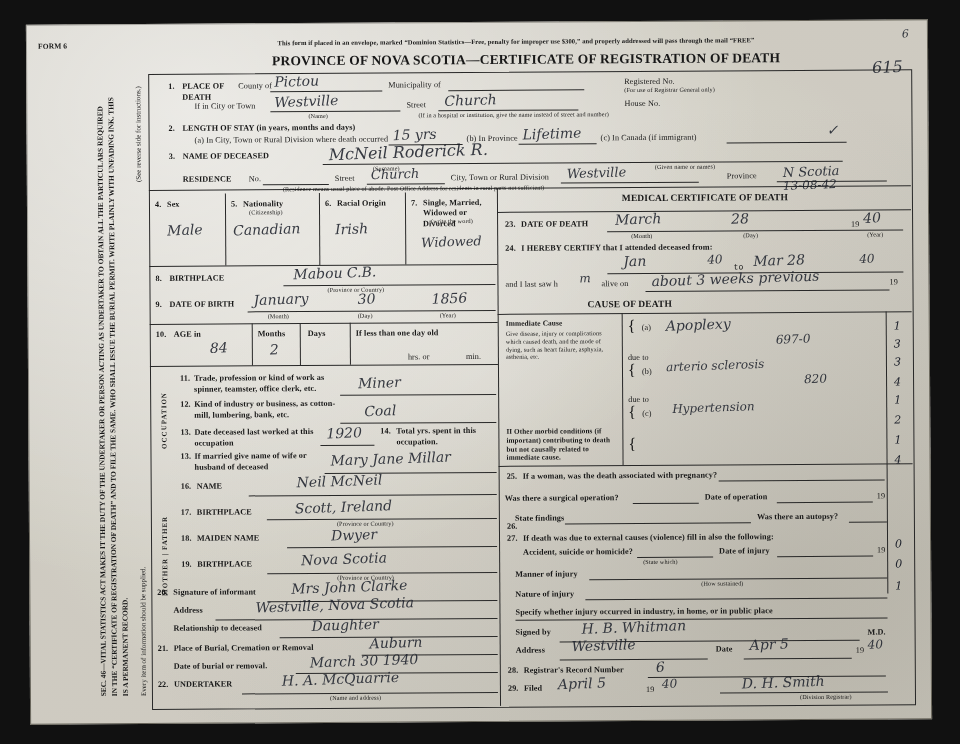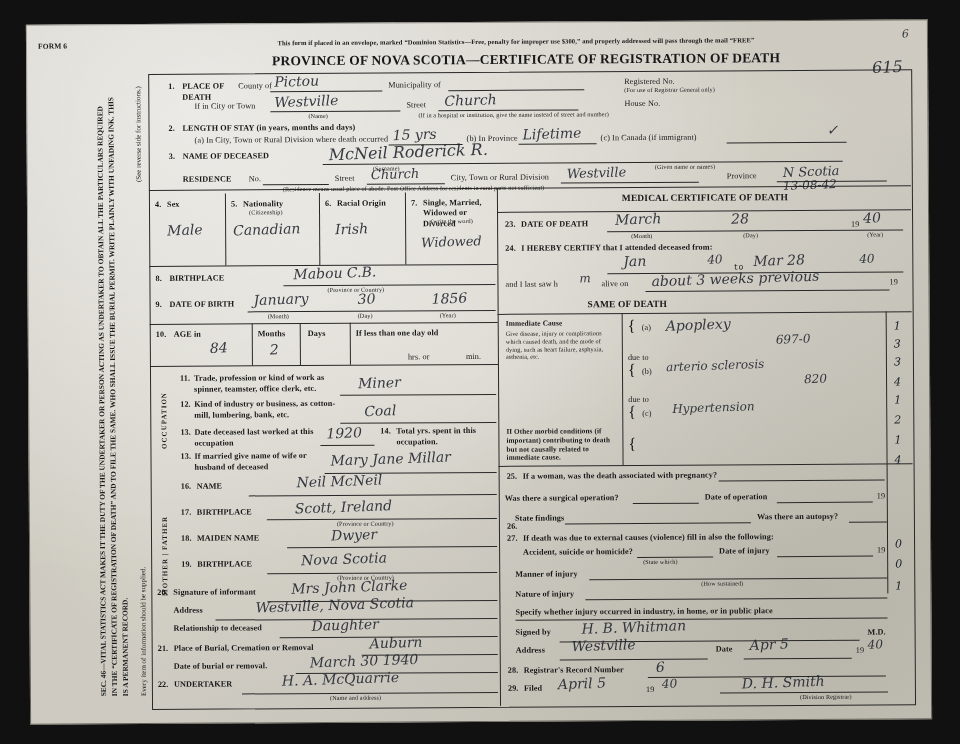--- a/index.html
+++ b/index.html
@@ -293,21 +293,21 @@
     <div class="hand" style="left:726px;top:232px;">Mar 28</div>
     <div class="hand sm2" style="left:832px;top:232px;">40</div>
     <div class="line" style="left:580px;top:252px;width:296px;"></div>
     <div class="t" style="left:478px;top:258px;">and I last saw h</div>
     <div class="hand sm2" style="left:552px;top:250px;">m</div>
     <div class="t" style="left:574px;top:258px;">alive on</div>
     <div class="hand" style="left:624px;top:250px;">about 3 weeks previous</div>
     <div class="t" style="left:862px;top:258px;">19</div>
     <div class="line" style="left:618px;top:270px;width:244px;"></div>
 
-    <div class="t b" style="left:560px;top:278px;font-size:9.5px;">SAME OF DEATH</div>
+    <div class="t b" style="left:560px;top:278px;font-size:9.5px;">CAUSE OF DEATH</div>
     <div class="line" style="left:470px;top:292px;width:414px;"></div>
     <div class="vline" style="left:594px;top:292px;height:152px;"></div>
     <div class="vline" style="left:858px;top:292px;height:152px;"></div>
     <div class="line" style="left:470px;top:444px;width:414px;"></div>
 
     <div class="t b" style="left:478px;top:298px;font-size:7.4px;">Immediate Cause</div>
     <div class="t xs" style="left:478px;top:308px;width:112px;line-height:1.25;">Give disease, injury or complications which caused death, and the mode of dying, such as heart failure, asphyxia, asthenia, etc.</div>
     <div class="t brace" style="left:600px;top:296px;">{</div>
     <div class="t" style="left:614px;top:302px;">(a)</div>
     <div class="hand" style="left:638px;top:296px;">Apoplexy</div>

